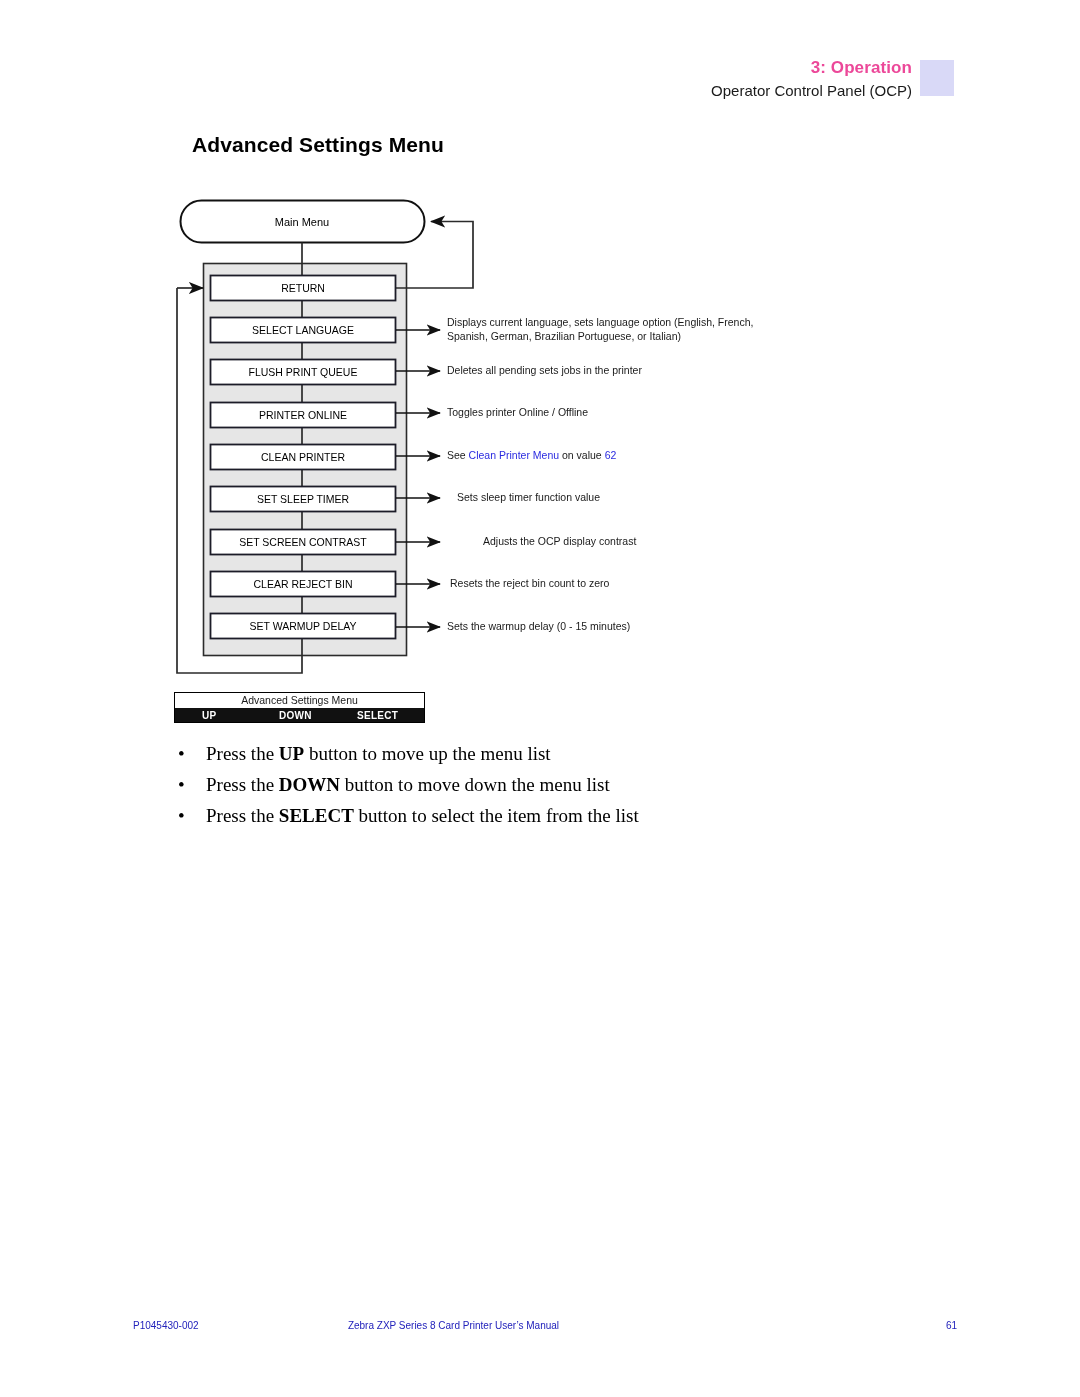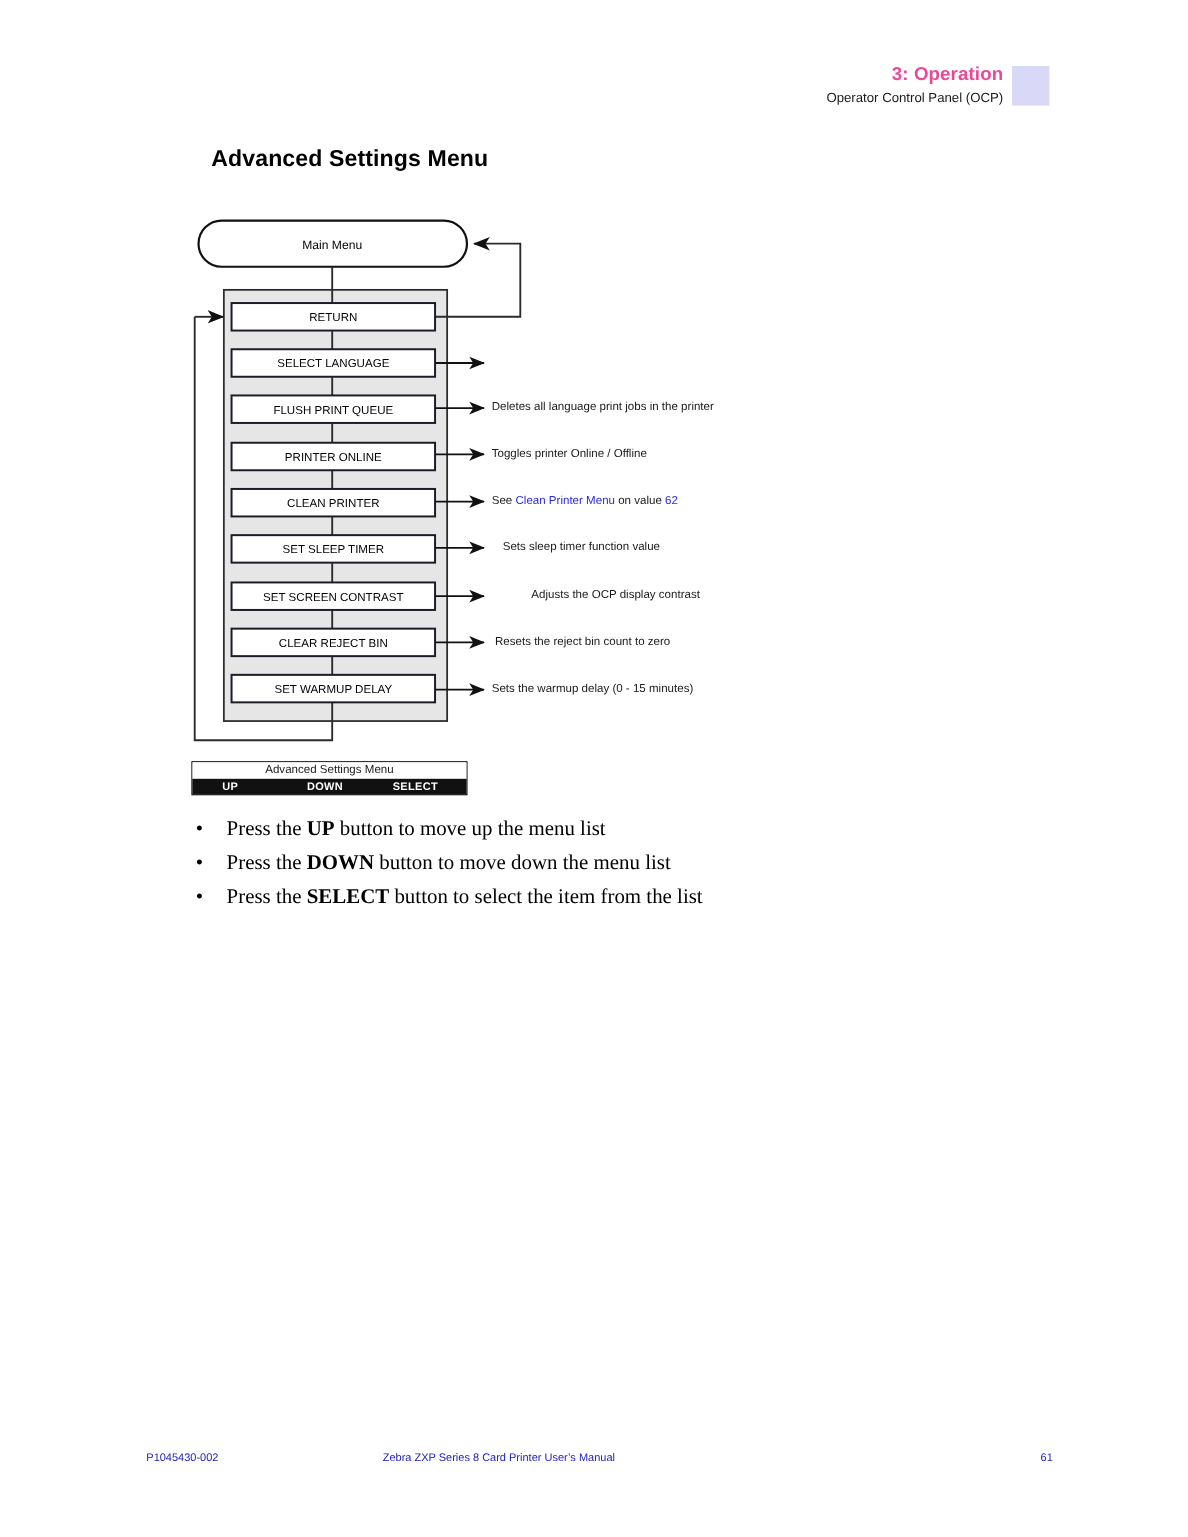--- a/index.html
+++ b/index.html
@@ -35,21 +35,21 @@
     left: 920px;
     top: 60px;
     width: 34px;
     height: 36px;
     background: #d9d9f7;
   }
   #header-subtitle {
     position: absolute;
     right: 168px;
     top: 82px;
-    font-size: 12px;
+    font-size: 15px;
     color: #1a1a1a;
     white-space: nowrap;
   }
 
   
   #page-title {
     position: absolute;
     left: 192px;
     top: 133px;
     font-size: 21px;
@@ -239,22 +239,26 @@
     <line x1="396" y1="330" x2="440" y2="330" stroke="#111" stroke-width="1.6" marker-end="url(#arrowhead)"></line>
     <line x1="396" y1="371" x2="440" y2="371" stroke="#111" stroke-width="1.6" marker-end="url(#arrowhead)"></line>
     <line x1="396" y1="413" x2="440" y2="413" stroke="#111" stroke-width="1.6" marker-end="url(#arrowhead)"></line>
     <line x1="396" y1="456" x2="440" y2="456" stroke="#111" stroke-width="1.6" marker-end="url(#arrowhead)"></line>
     <line x1="396" y1="498" x2="440" y2="498" stroke="#111" stroke-width="1.6" marker-end="url(#arrowhead)"></line>
     <line x1="396" y1="542" x2="440" y2="542" stroke="#111" stroke-width="1.6" marker-end="url(#arrowhead)"></line>
     <line x1="396" y1="584" x2="440" y2="584" stroke="#111" stroke-width="1.6" marker-end="url(#arrowhead)"></line>
     <line x1="396" y1="627" x2="440" y2="627" stroke="#111" stroke-width="1.6" marker-end="url(#arrowhead)"></line>
   </svg>
 
+  <div class="annotation" style="left:447px; top:316px;">
+    <div>Displays current language, sets language option (English, French,</div>
+    <div>Spanish, German, Brazilian Portuguese, or Italian)</div>
+  </div>
   <div class="annotation" style="left:447px; top:364px;">
-    <div>Deletes all language print jobs in the printer</div>
+    <div>Deletes all pending sets jobs in the printer</div>
   </div>
   <div class="annotation" style="left:447px; top:406px;">
     <div>Toggles printer Online / Offline</div>
   </div>
   <div class="annotation" style="left:447px; top:449px;">
     <span>See </span><span class="link">Clean Printer Menu</span><span> on value </span><span class="link">62</span>
   </div>
   <div class="annotation" style="left:457px; top:491px;">
     <div>Sets sleep timer function value</div>
   </div>

